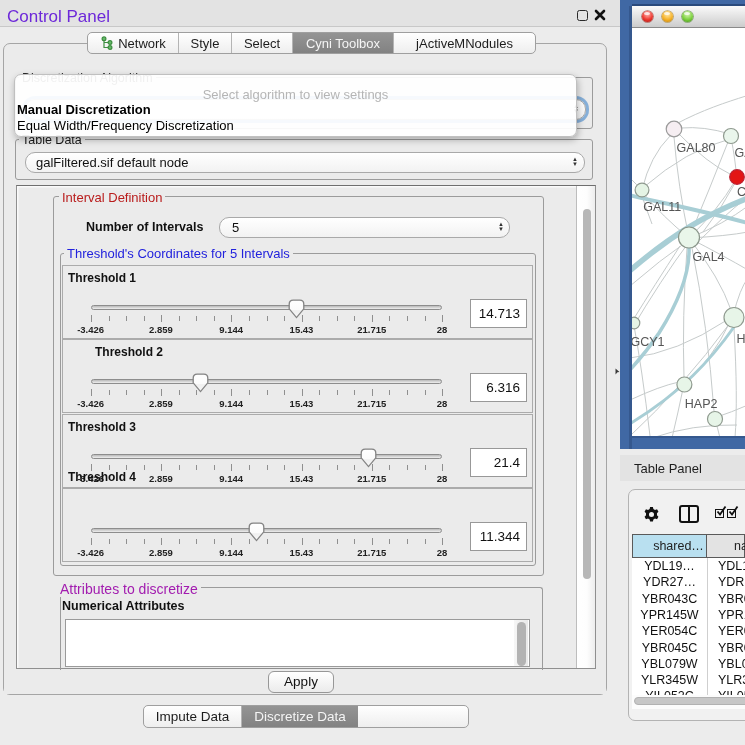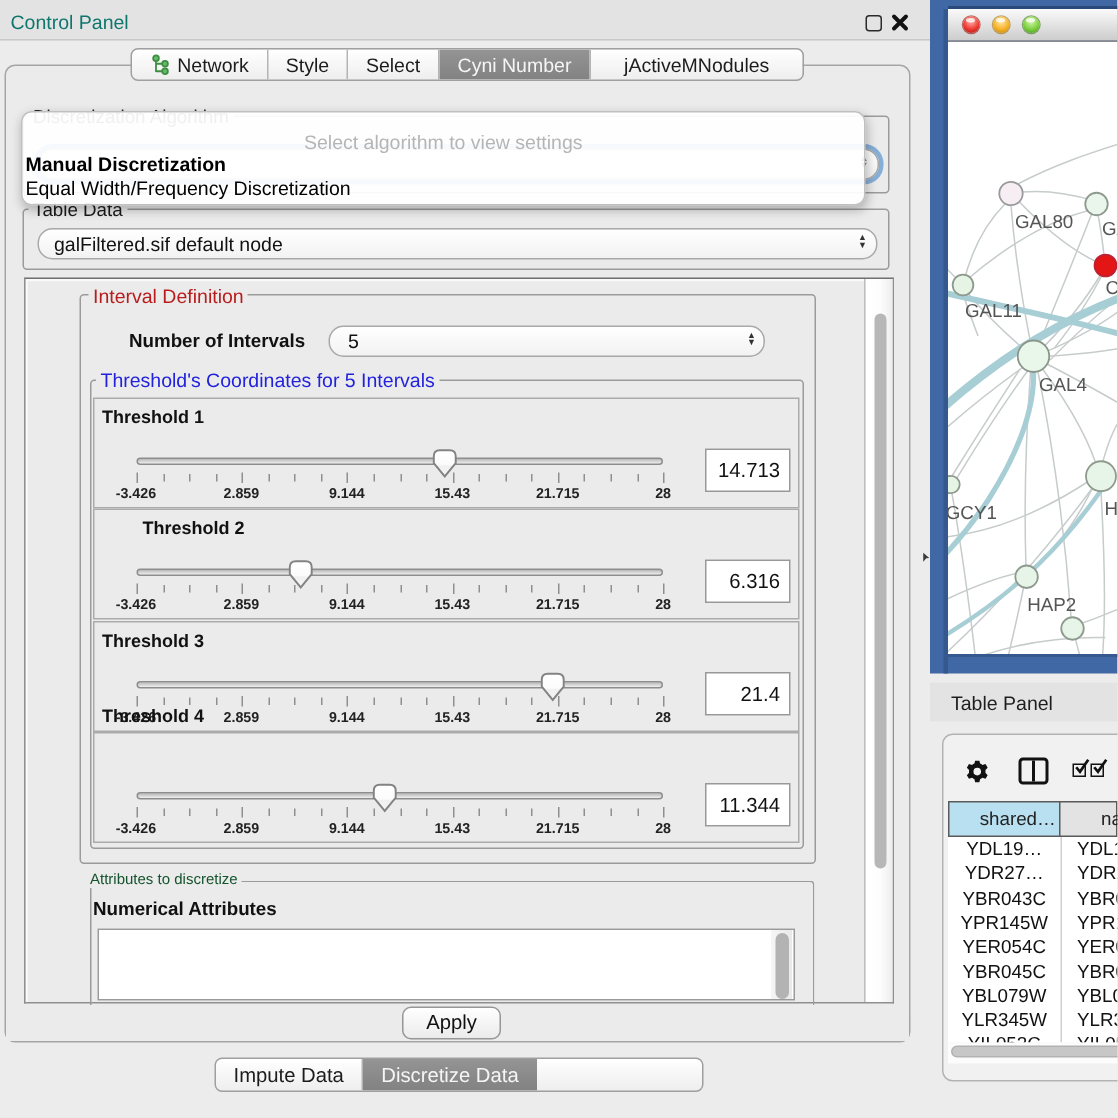--- a/index.html
+++ b/index.html
@@ -16,39 +16,39 @@
 .thbox{position:absolute;border:1px solid #ababab;background:#ebebeb;}
 .thlbl{position:absolute;font-weight:bold;font-size:12px;color:#111;}
 .track{position:absolute;height:5px;background:linear-gradient(#b9b9b9,#efefef);border:1px solid #8d8d8d;border-radius:3px;}
 .tick{position:absolute;width:1px;background:#8f8f8f;}
 .ticklbl{position:absolute;width:60px;margin-left:-30px;text-align:center;font-size:9.5px;font-weight:bold;color:#222;}
 .valbox{position:absolute;width:57px;height:29px;background:#fff;border:1px solid #989898;font-size:13.5px;color:#111;text-align:right;padding-right:6px;line-height:27px;}
 </style></head><body>
 
 <div class="ab" style="left:0;top:0;width:620px;height:745px;background:#ececec;"></div>
 <div class="ab" style="left:0;top:0;width:620px;height:27px;background:#e3e3e3;border-bottom:1px solid #c8c8c8;"></div>
-<div class="ab" style="left:7px;top:7px;font-size:13px;color:#0f766e;">Control Panel</div>
+<div class="ab" style="left:7px;top:7px;font-size:17px;color:#6d28d9;">Control Panel</div>
 <div class="ab" style="left:577px;top:10px;width:11px;height:11px;border:1.8px solid #2a2a2a;border-radius:2.5px;"></div>
 <svg class="ab" style="left:594px;top:9px;" width="12" height="12" viewBox="0 0 12 12">
     <path d="M2,2 L10,10 M10,2 L2,10" stroke="#111" stroke-width="2.6" stroke-linecap="round"></path>
   </svg>
 <div class="ab" style="left:3px;top:43px;width:604px;height:652px;background:#ebebeb;border:1px solid #a5a5a5;border-radius:7px;"></div>
 <div class="tseg" style="left:87px;top:32px;width:449px;height:22px;font-size:13px;">
 <div style="width:90px;"><svg width="14" height="15" viewBox="0 0 14 15" style="margin-right:4px;">
         <g stroke="#3e8e41" stroke-width="1.2" fill="#66bb6a">
           <path d="M4,3 L4,12" fill="none"></path>
           <path d="M4,6.5 L10,6.5 M4,11.5 L10,11.5" fill="none"></path>
           <circle cx="4" cy="2.8" r="1.9"></circle>
           <circle cx="10" cy="6.5" r="1.9"></circle>
           <circle cx="10" cy="11.5" r="1.9"></circle>
         </g>
       </svg>Network</div>
 <div style="width:53px;">Style</div>
 <div style="width:61px;">Select</div>
-<div class="sel" style="width:101px;">Cyni Number</div>
+<div class="sel" style="width:101px;">Cyni Toolbox</div>
 <div style="width:142px;">jActiveMNodules</div>
 </div>
 <div class="grp" style="left:15px;top:77px;width:578px;height:52px;"></div>
 <div class="grplbl" style="left:19px;top:71px;font-size:12.5px;color:#2a2a2a;">Discretization Algorithm</div>
 <div class="combo" style="left:25px;top:99px;width:561px;height:21px;box-shadow:0 0 0 3px rgba(100,155,210,0.75);"></div>
 <div class="arrows" style="left:572px;top:104px;">▲<br>▼</div>
 <div class="grp" style="left:15px;top:139px;width:578px;height:41px;"></div>
 <div class="grplbl" style="left:19px;top:133px;font-size:12.5px;color:#1a1a1a;">Table Data</div>
 <div class="ab" style="left:14px;top:74px;width:563px;height:63px;background:rgba(255,255,255,0.93);border:1px solid #c0c0c0;border-radius:7px;box-shadow:1px 3px 7px rgba(0,0,0,0.28);z-index:50;"></div>
 <div class="ab" style="left:14px;top:87px;width:563px;text-align:center;font-size:13px;color:#b5b5b5;z-index:51;">Select algorithm to view settings</div>
@@ -230,21 +230,21 @@
       <linearGradient id="tg256522" x1="0" y1="0" x2="0" y2="1">
         <stop offset="0" stop-color="#ffffff"></stop>
         <stop offset="0.55" stop-color="#fbfbfb"></stop>
         <stop offset="0.6" stop-color="#f0f0f0"></stop>
         <stop offset="1" stop-color="#f6f6f6"></stop>
       </linearGradient>
     </defs>
     <path d="M1.2,5.2 Q1.2,1.2 5.2,1.2 L11.8,1.2 Q15.8,1.2 15.8,5.2 L15.8,9.8 L8.5,18.6 L1.2,9.8 Z" fill="url(#tg256522)" stroke="#838383" stroke-width="1.3"></path>
   </svg>
 <div class="grp" style="left:60px;top:587px;width:483px;height:86px;border-bottom:none;border-bottom-left-radius:0;border-bottom-right-radius:0;"></div>
-<div class="grplbl" style="left:57px;top:581px;font-size:10px;color:#14532d;">Attributes to discretize</div>
+<div class="grplbl" style="left:57px;top:581px;font-size:14px;color:#a21caf;">Attributes to discretize</div>
 <div class="ab" style="left:62px;top:599px;font-size:12.5px;font-weight:bold;color:#111;">Numerical Attributes</div>
 <div class="ab" style="left:65px;top:619px;width:465px;height:48px;background:#fff;border:1px solid #9a9a9a;overflow:hidden;">
     <div style="position:absolute;right:1px;top:0;width:14px;height:100%;background:linear-gradient(90deg,#f6f6f6,#e9e9e9);"></div>
     <div style="position:absolute;right:3px;top:2px;width:9px;height:44px;background:#b3b3b3;border-radius:4.5px;"></div>
   </div>
 <div class="ab" style="left:4px;top:670px;width:602px;height:24px;background:#ebebeb;"></div>
 <div class="ab" style="left:268px;top:671px;width:66px;height:22px;background:linear-gradient(#ffffff,#ebebeb);border:1px solid #979797;border-radius:6px;text-align:center;line-height:20px;font-size:13.5px;color:#111;">Apply</div>
 <div class="tseg" style="left:143px;top:705px;width:326px;height:23px;font-size:13.5px;">
 <div style="width:97px;">Impute Data</div>
 <div class="sel" style="width:117px;">Discretize Data</div>

